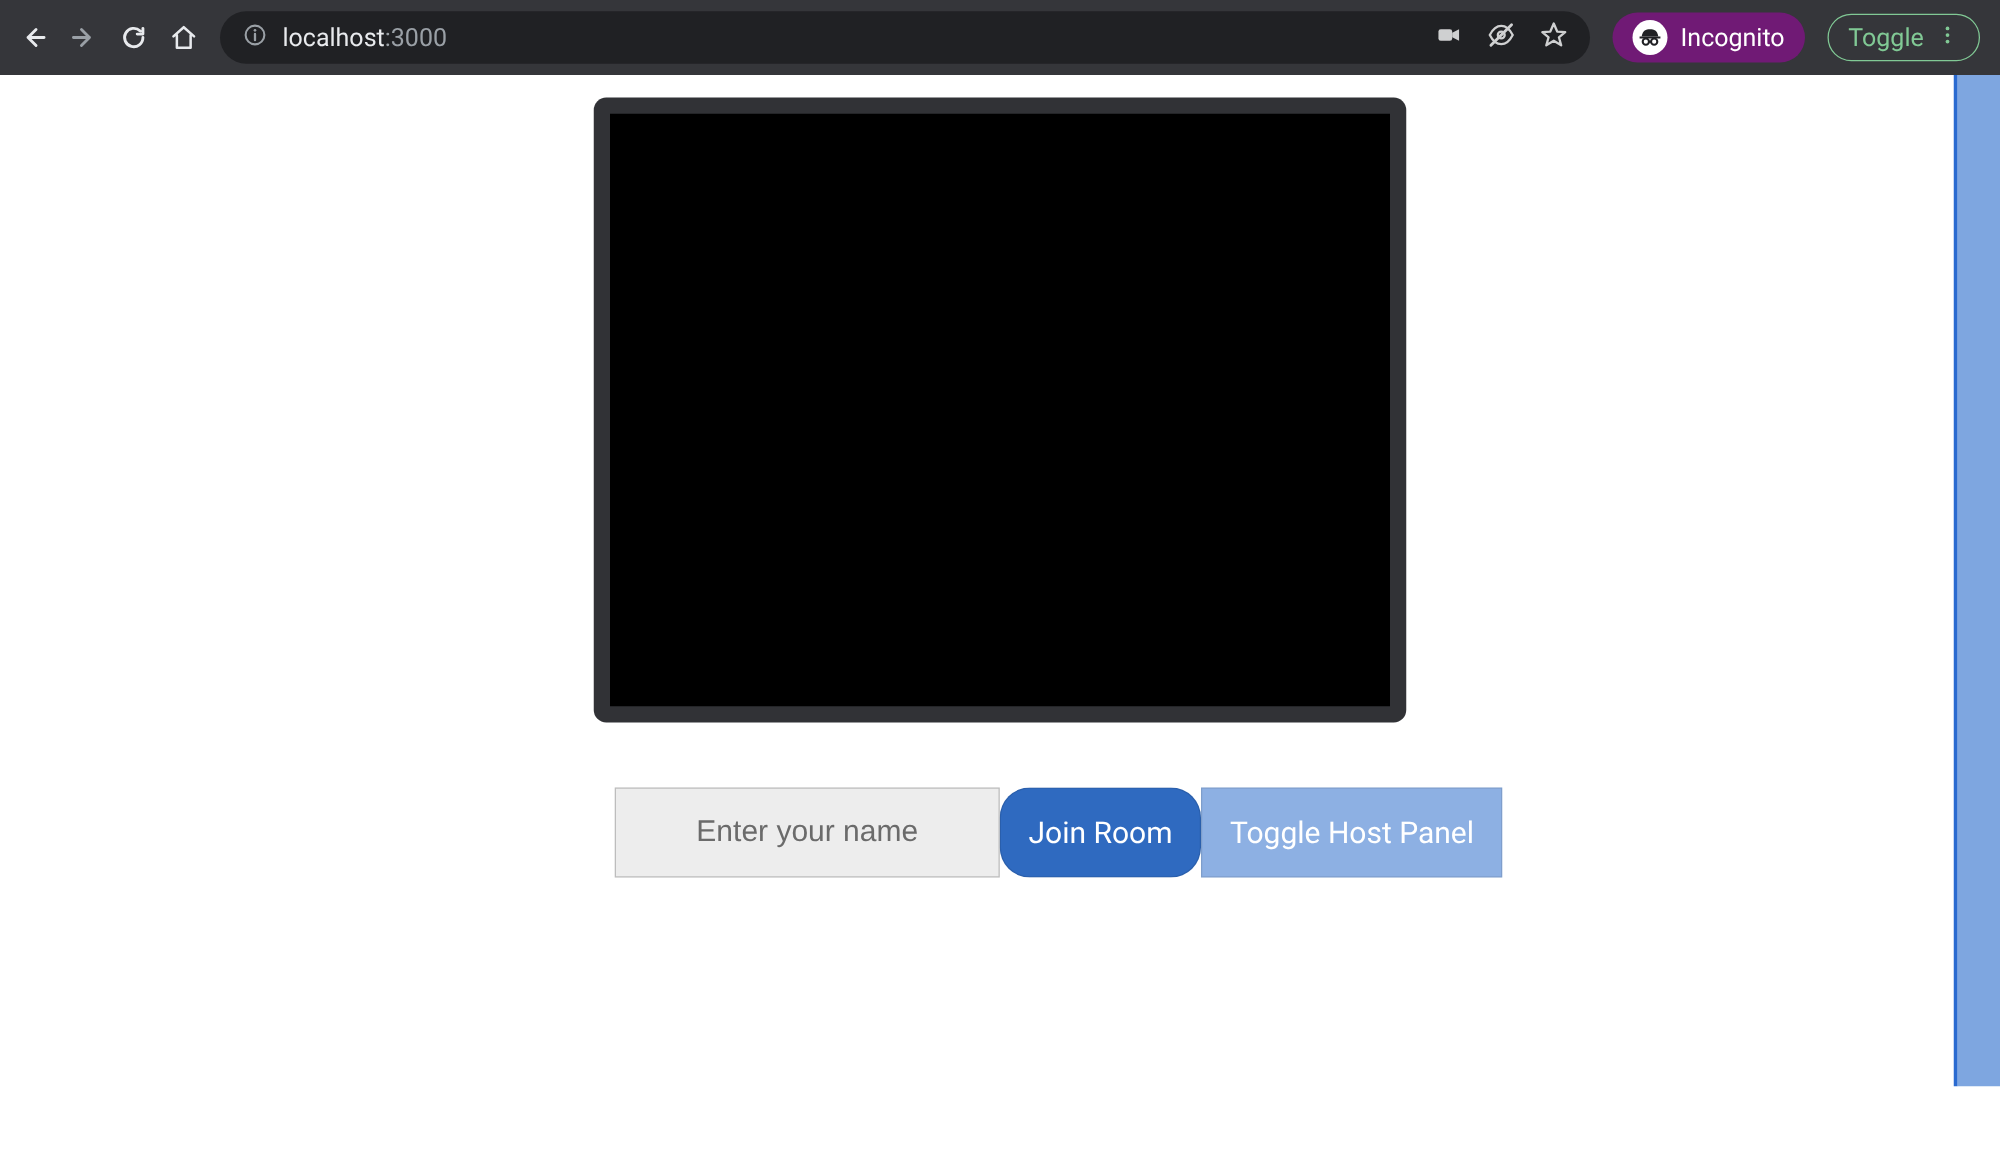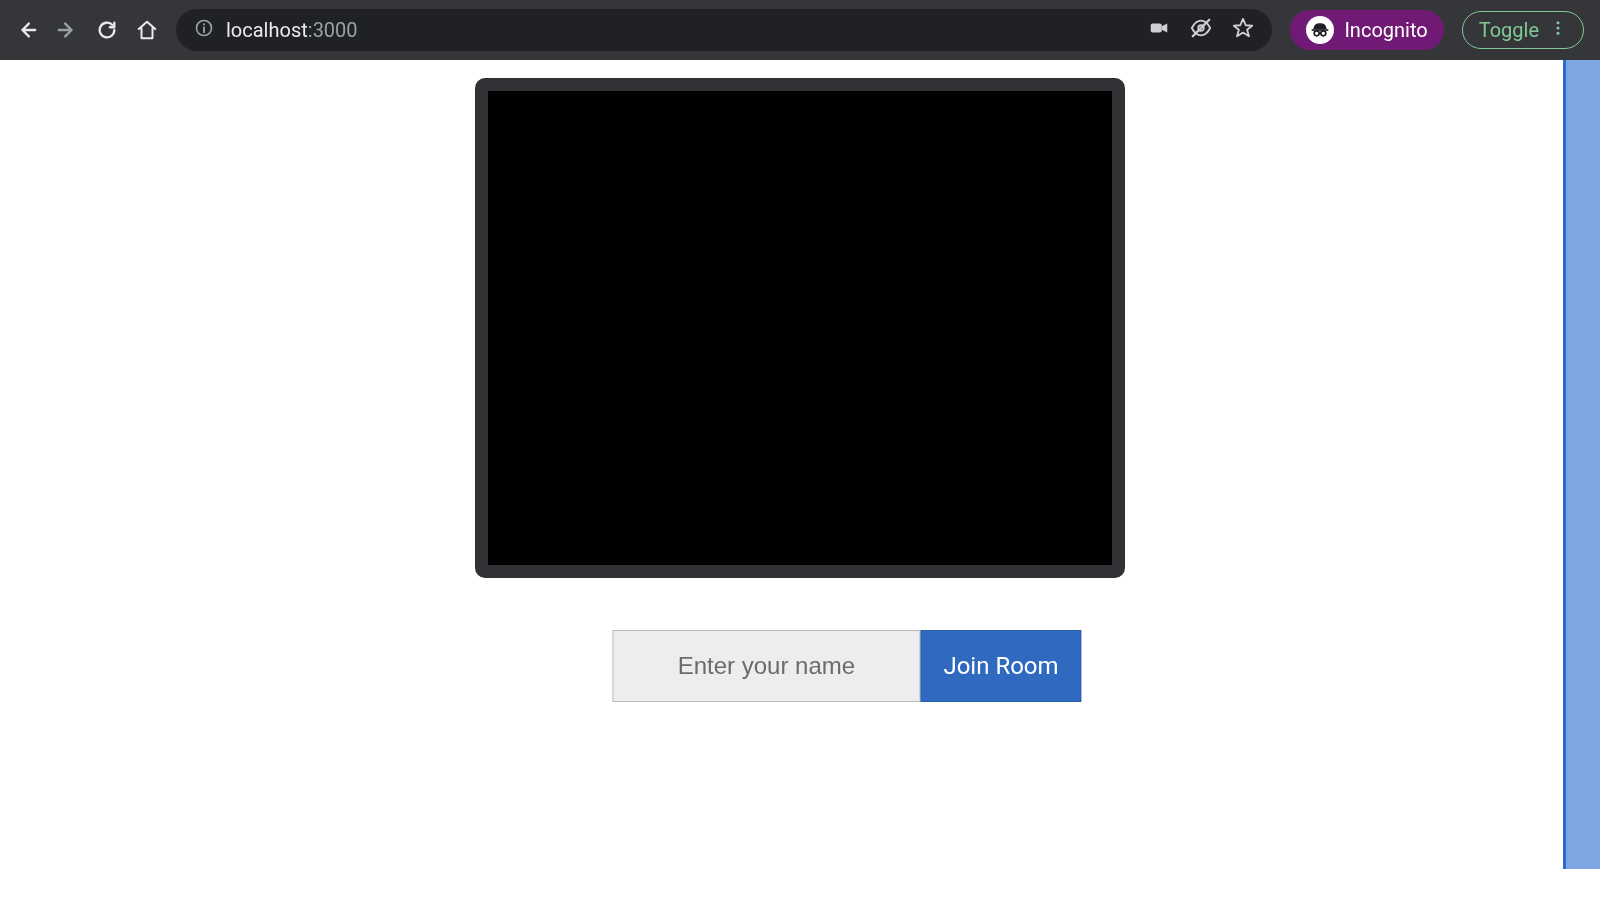--- a/index.html
+++ b/index.html
@@ -45,21 +45,21 @@
     .blue-strip::before{ content:""; position:absolute; left:-3px; top:0; bottom:0; width:3px; background:#2a6ad0; }
 
     .video-frame { position:absolute; top:18px; left:50%; transform:translateX(-50%); width:650px; height:500px; background:#313236; border-radius:10px; padding:13px; }
     .video-inner{ width:100%; height:100%; background:#000; }
 
     .controls-row{ position:absolute; top:570px; left:50%; transform:translateX(-50%); display:flex; align-items:stretch;margin-left:47px; }
     .name-input{ width:308px; height:72px; background:#ededed; border:1px solid #bdbdbd; color:#6b6b6b; font-size:24px; text-align:center; display:flex; align-items:center; justify-content:center; }
     .name-input input{ border:none; background:transparent; font-size:24px; text-align:center; width:100%; color:#333; }
     .name-input input::placeholder{ color:#6b6b6b; }
     .btn{ height:72px; border:1px solid rgba(0,0,0,.1); display:flex; align-items:center; justify-content:center; font-size:24px; color:#fff; padding:0 22px; }
-    .btn-primary{ background:#2f6ac0; }
+    .btn-primary{ background:#2f6ac0;border-radius:24px; }
     .btn-muted{ background:#8db0e3; }
   </style>
 </head>
 <body>
 
 <div class="browser-chrome">
 
   <div class="toolbar-row">
     <span class="nav-icon enabled">
       <svg viewBox="0 0 24 24">
@@ -146,14 +146,15 @@
 
   <div class="video-frame">
     <div class="video-inner"></div>
   </div>
 
   <div class="controls-row">
     <div class="name-input">
       <input type="text" placeholder="Enter your name" style="">
     </div>
     <div class="btn btn-primary">Join Room</div>
+    <div class="btn btn-muted">Toggle Host Panel</div>
   </div>
 </div>
 
 </body></html>

